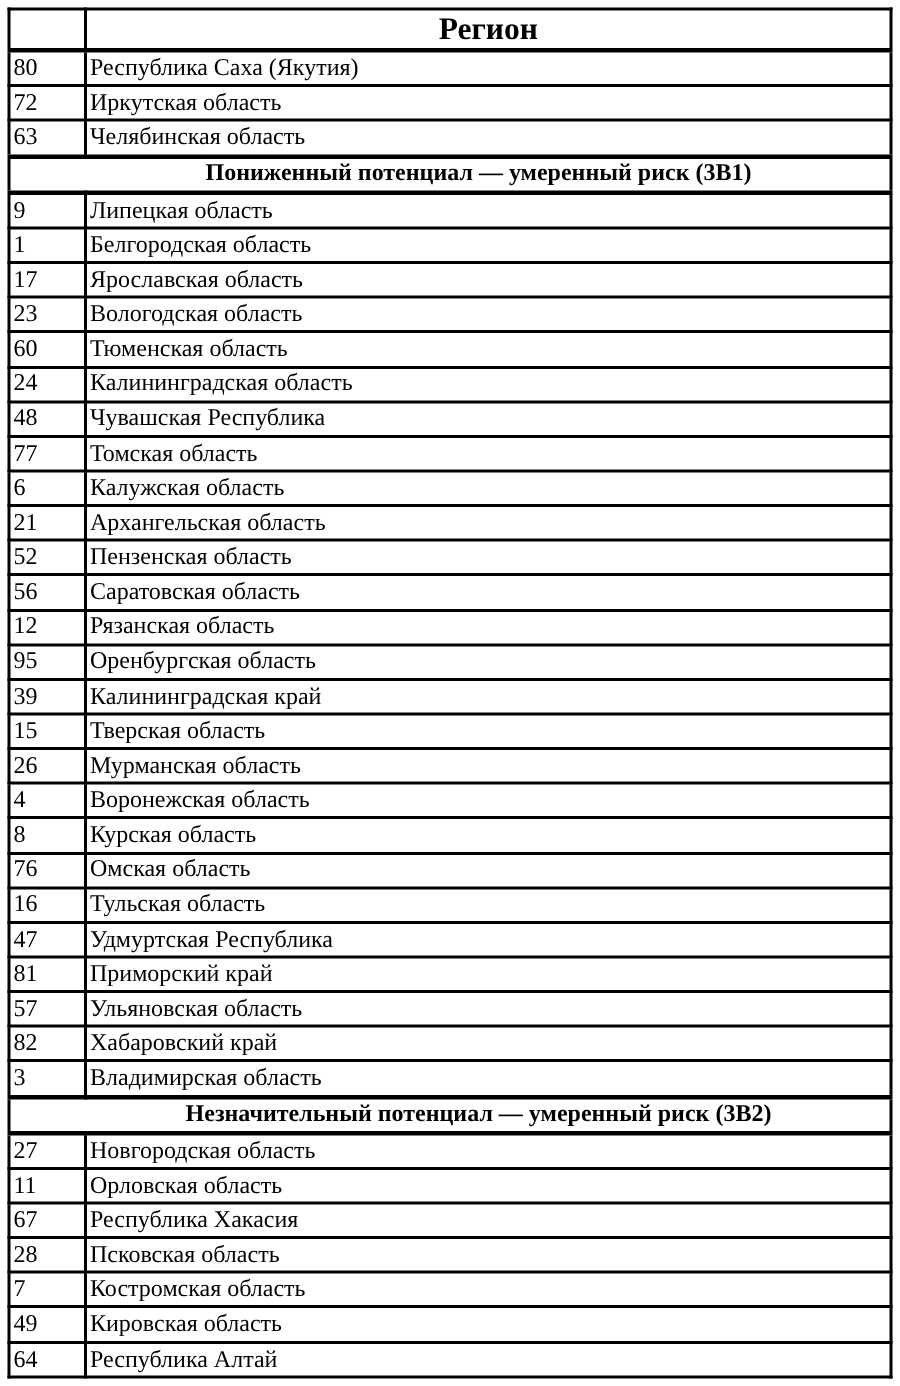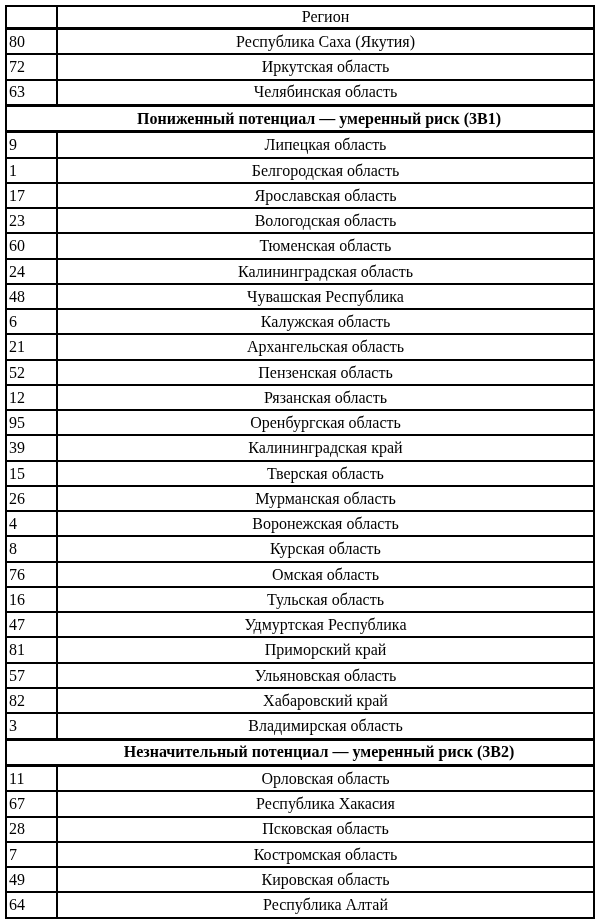--- a/index.html
+++ b/index.html
@@ -26,33 +26,33 @@
   }
   table.regions col.c-num { width: 51px; }
   table.regions td, table.regions th {
     border: 2px solid #000000;
     padding: 1px 2px;
     vertical-align: middle;
     overflow: hidden;
     white-space: nowrap;
   }
   table.regions thead th {
-    font-weight: normal;
+    font-weight: bold;
     text-align: center;
     border-bottom-width: 3px;
     height: 18px;
-    font-size: 16px;
+    font-size: 21px;
   }
   td.num-cell {
     text-align: left;
     padding-left: 9px;
     font-size: 16px;
   }
   td.name-cell {
-    text-align: center;
+    text-align: left;
     padding-left: 12px;
     font-size: 16px;
   }
   tr.section-row td {
     font-weight: bold;
     text-align: center;
     border-top-width: 3px;
     border-bottom-width: 3px;
     font-size: 16px;
     padding-left: 40px;
@@ -111,32 +111,40 @@
         </tr>
         <tr>
           <td class="num-cell">24</td>
           <td class="name-cell">Калининградская область</td>
         </tr>
         <tr>
           <td class="num-cell">48</td>
           <td class="name-cell">Чувашская Республика</td>
         </tr>
         <tr>
+          <td class="num-cell">77</td>
+          <td class="name-cell">Томская область</td>
+        </tr>
+        <tr>
           <td class="num-cell">6</td>
           <td class="name-cell">Калужская область</td>
         </tr>
         <tr>
           <td class="num-cell">21</td>
           <td class="name-cell">Архангельская область</td>
         </tr>
         <tr>
           <td class="num-cell">52</td>
           <td class="name-cell">Пензенская область</td>
         </tr>
         <tr>
+          <td class="num-cell">56</td>
+          <td class="name-cell">Саратовская область</td>
+        </tr>
+        <tr>
           <td class="num-cell">12</td>
           <td class="name-cell">Рязанская область</td>
         </tr>
         <tr>
           <td class="num-cell">95</td>
           <td class="name-cell">Оренбургская область</td>
         </tr>
         <tr>
           <td class="num-cell">39</td>
           <td class="name-cell">Калининградская край</td>
@@ -180,20 +188,24 @@
         <tr>
           <td class="num-cell">82</td>
           <td class="name-cell">Хабаровский край</td>
         </tr>
         <tr>
           <td class="num-cell">3</td>
           <td class="name-cell">Владимирская область</td>
         </tr>
         <tr class="section-row">
           <td colspan="2">Незначительный потенциал — умеренный риск (3В2)</td>
+        </tr>
+        <tr>
+          <td class="num-cell">27</td>
+          <td class="name-cell">Новгородская область</td>
         </tr>
         <tr>
           <td class="num-cell">11</td>
           <td class="name-cell">Орловская область</td>
         </tr>
         <tr>
           <td class="num-cell">67</td>
           <td class="name-cell">Республика Хакасия</td>
         </tr>
         <tr>

